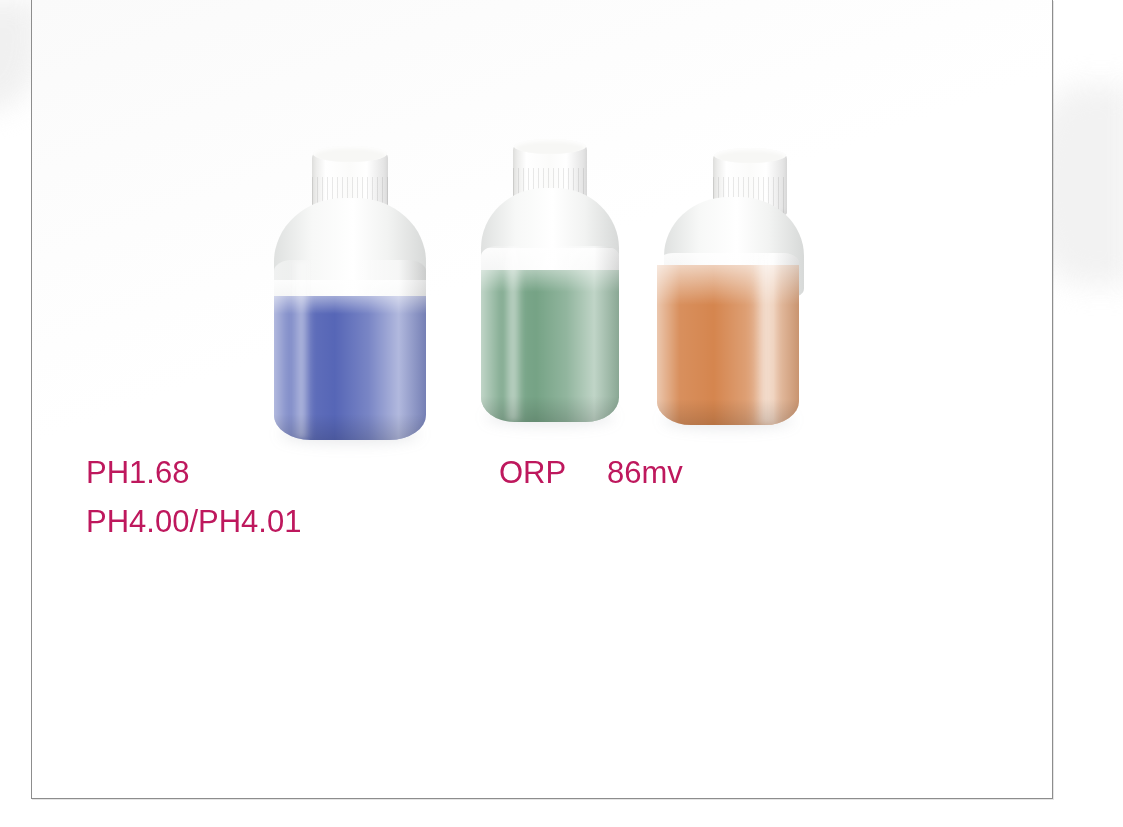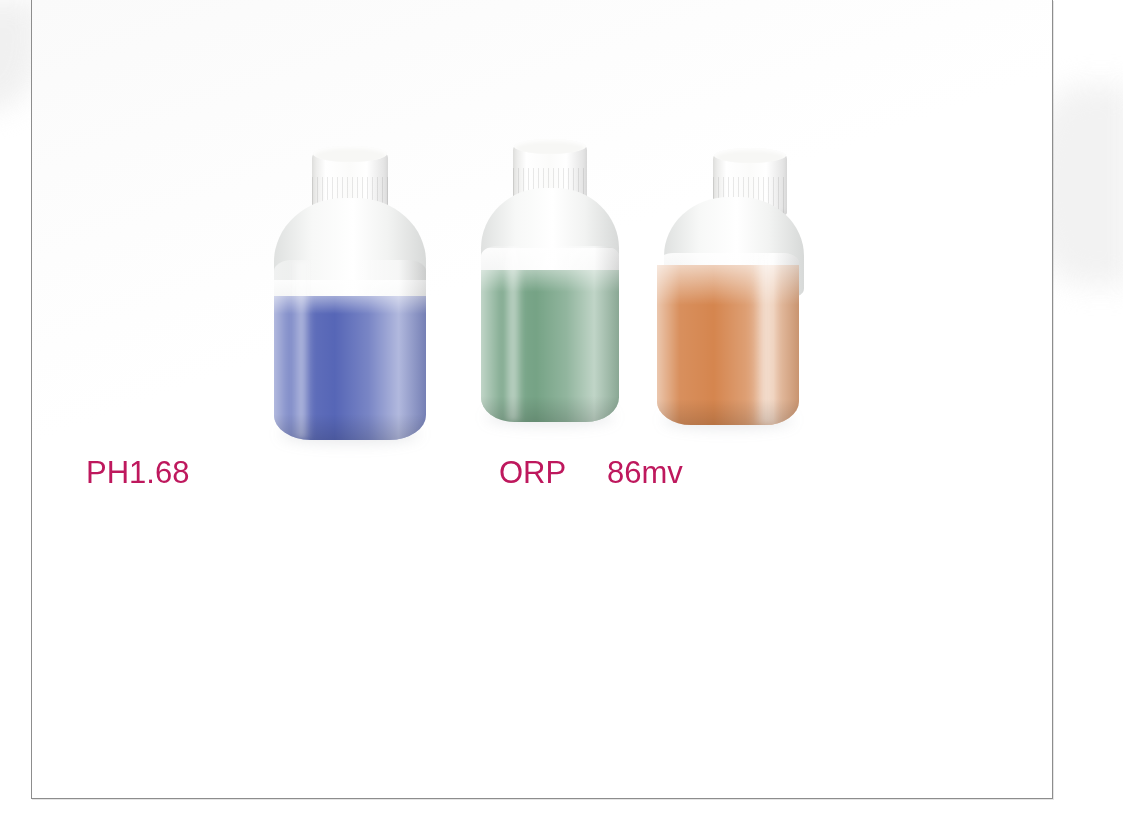--- a/index.html
+++ b/index.html
@@ -248,20 +248,21 @@
         <div class="bottom-shade"></div>
       </div>
     </div>
 
   </div>
 
   <div class="specs">
 
     <div class="col col-ph">
       <span class="spec-row">PH1.68</span>
+      <span class="spec-row">PH4.00/PH4.01</span>
     </div>
 
     <div class="col col-orp">
       <span class="spec-row"><span class="orp-label">ORP</span><span>86mv</span></span>
     </div>
 
   </div>
 </div>
 
 </body></html>

